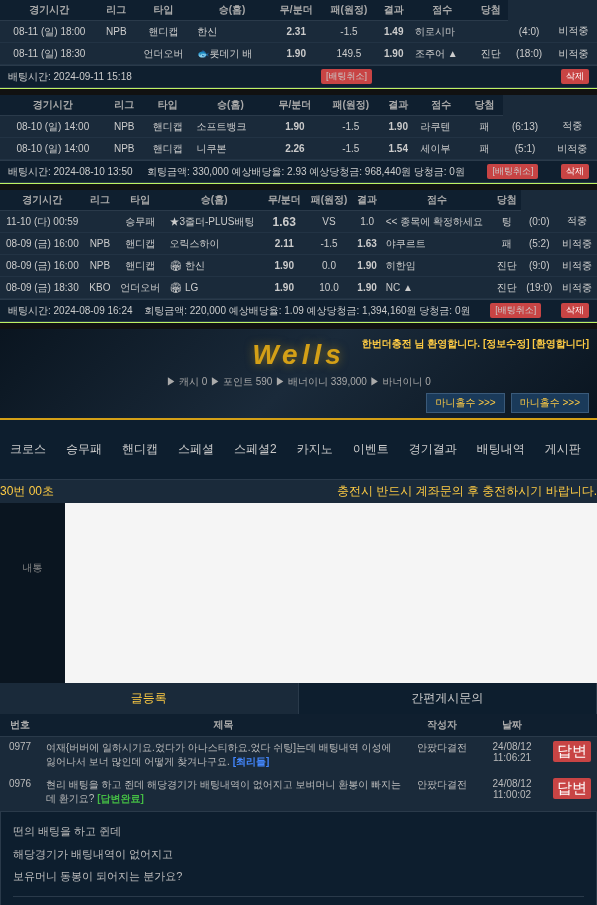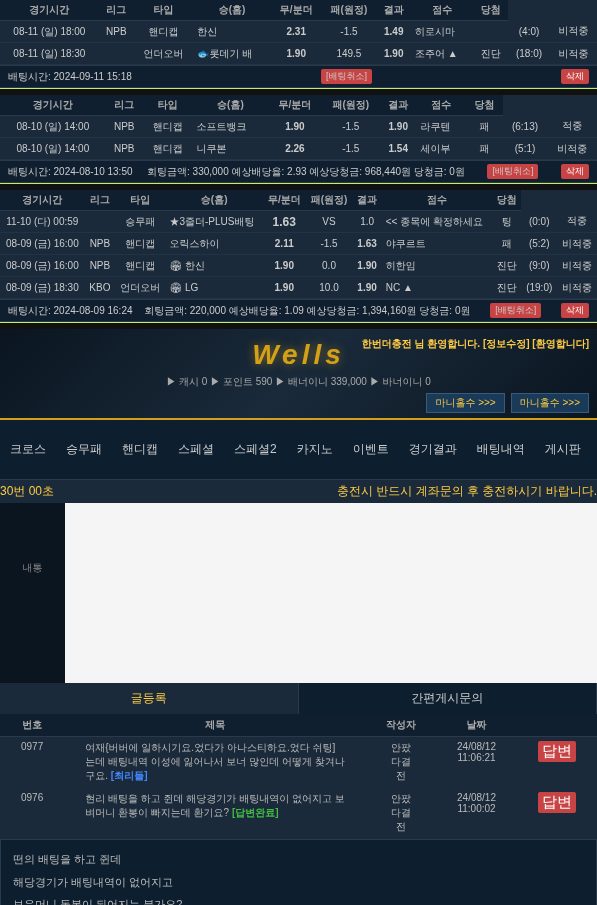--- a/index.html
+++ b/index.html
@@ -44,21 +44,21 @@
     .section-clear { clear: both; }
 
     
     .board-section { background: #1a2a3a; }
     .board-tabs { display: flex; background: #0d1e2e; }
     .board-tab { flex: 1; text-align: center; padding: 7px; font-size: 12px; color: #ccc; cursor: pointer; border-right: 1px solid #2a3a4a; }
     .board-tab.active { background: #1a2a3a; color: #ffcc44; }
 
     .board-table { width: 100%; border-collapse: collapse; }
     .board-table th { background: #0f1f2f; color: #aaa; font-size: 10px; padding: 4px 6px; text-align: center; border-bottom: 1px solid #2a3a4a; }
-    .board-table td { padding: 4px 21px; font-size: 10px; border-bottom: 1px solid #1a2a3a; color: #bbb; vertical-align: top; }
+    .board-table td { padding: 4px 6px; font-size: 10px; border-bottom: 1px solid #1a2a3a; color: #bbb; vertical-align: top; }
     .board-no { text-align: center; width: 40px; }
     .board-title { text-align: left; }
     .board-title .tag-blue { color: #4488ff; font-weight: bold; cursor: pointer; }
     .board-title .tag-green { color: #44bb44; font-weight: bold; cursor: pointer; }
     .board-author { text-align: center; color: #888; width: 70px; }
     .board-date { text-align: center; color: #666; width: 70px; font-size: 9px; }
     .reply-btn { background: #c84444; color: white; border: none; font-size: 15px; padding: 1px 4px; cursor: pointer; border-radius: 2px; white-space: nowrap; }
 
     
     .post-expanded { background: #0d1e2e; border: 1px solid #2a3a4a; padding: 10px 12px; margin: 0; }

